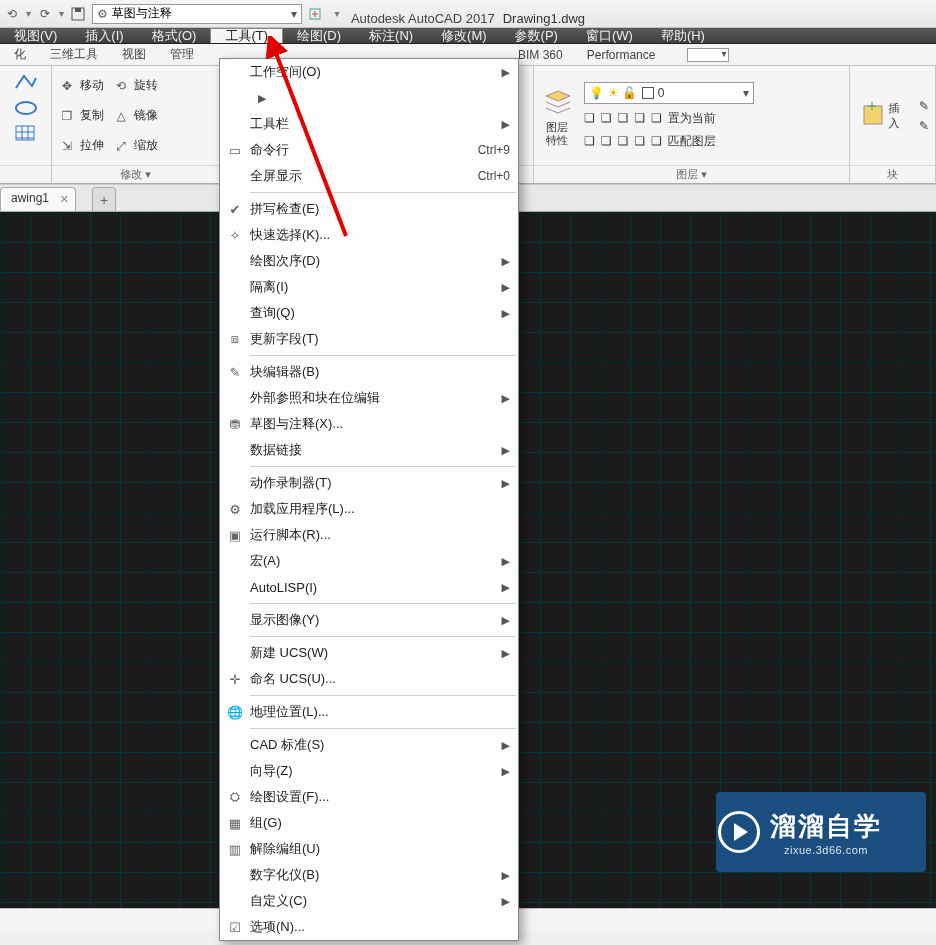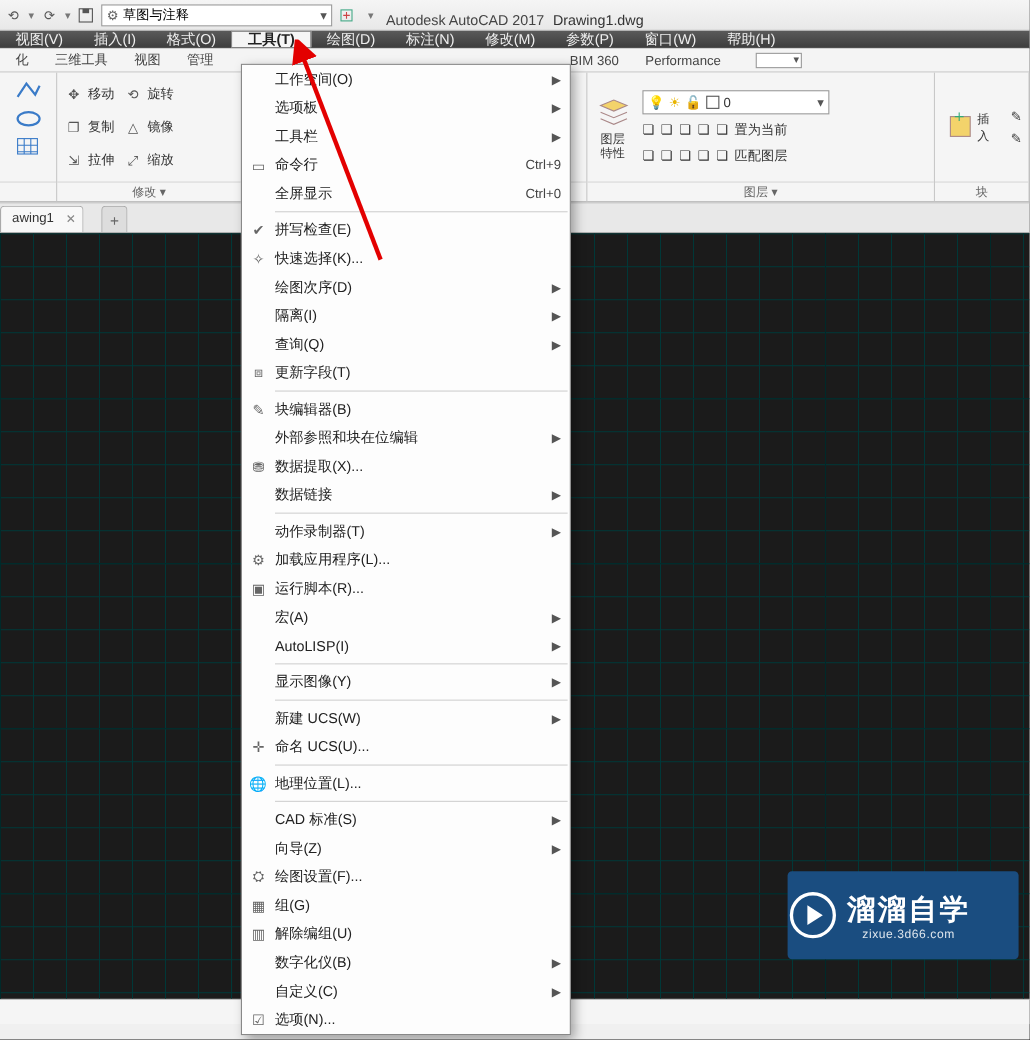--- a/index.html
+++ b/index.html
@@ -12,21 +12,21 @@
   .titlebar .combo .gear { margin-right:4px; color:#666; }
   .titlebar .combo .arrow { margin-left:auto; color:#555; }
   .titlebar .tail { display:flex; gap:4px; margin-left:4px; }
   .titlebar .tail .ic { width:18px; height:18px; border:1px solid transparent; display:flex; align-items:center; justify-content:center; }
   .titlebar .title-area { position:absolute; left:0; right:0; top:4px; height:28px; display:flex; align-items:center; justify-content:center; pointer-events:none; gap:8px; font-size:13px; color:#444; }
   .titlebar .title-area .app { font-weight:400; }
   .titlebar .title-area .doc { color:#333; }
 
   .menubar { height: 16px; background: linear-gradient(#5a5a5a,#3e3e3e); display:flex; align-items:stretch; font-size:13px; color:#eee; border-bottom:1px solid #222; }
   .menubar .mitem { padding:0 14px; display:flex; align-items:center; cursor:default; position:relative; }
-  .menubar .mitem.active { background:#f5f5f5; color:#222; border:1px solid #888; border-bottom:none;font-weight:bold; }
+  .menubar .mitem.active { background:#f5f5f5; color:#222; border:1px solid #888; border-bottom:none; }
 
   .ribbon-tabs { height: 22px; background:#f4f4f4; border-bottom:1px solid #c0c0c0; display:flex; align-items:center; font-size:12px; color:#444; padding-left:2px; gap:0; }
   .ribbon-tabs .rtab { padding: 2px 12px; }
 
   .ribbon { height: 118px; background:#f5f5f5; border-bottom:1px solid #aaa; display:flex; align-items:stretch; font-size:12px; color:#333; position:relative; }
   .ribbon .panel { border-right:1px solid #c8c8c8; display:flex; flex-direction:column; }
   .ribbon .panel .body { flex:1; display:flex; align-items:center; padding:4px 6px; gap:8px; }
   .ribbon .panel .lab { height:18px; border-top:1px solid #d8d8d8; text-align:center; font-size:11px; color:#666; padding-top:1px; }
   .tool-col { display:flex; flex-direction:column; gap:6px; }
   .tool-row { display:flex; align-items:center; gap:4px; height:24px; }
@@ -311,21 +311,20 @@
 </div>
 
 <div class="menu" id="tools-menu">
     <div class="row">
       <div class="iconcol"></div>
       <div class="txt">工作空间(O)</div>
       <div class="sub">▶</div>
     </div>
     <div class="row">
       <div class="iconcol"></div>
-      <div class="txt">选项板</div>
       <div class="sub">▶</div>
     </div>
     <div class="row">
       <div class="iconcol"></div>
       <div class="txt">工具栏</div>
       <div class="sub">▶</div>
     </div>
     <div class="row">
       <div class="iconcol">▭</div>
       <div class="txt">命令行</div>
@@ -369,21 +368,21 @@
       <div class="iconcol">✎</div>
       <div class="txt">块编辑器(B)</div>
     </div>
     <div class="row">
       <div class="iconcol"></div>
       <div class="txt">外部参照和块在位编辑</div>
       <div class="sub">▶</div>
     </div>
     <div class="row">
       <div class="iconcol">⛃</div>
-      <div class="txt">数据提取(X)...</div>
+      <div class="txt">草图与注释(X)...</div>
     </div>
     <div class="row">
       <div class="iconcol"></div>
       <div class="txt">数据链接</div>
       <div class="sub">▶</div>
     </div>
     <div class="sep"></div>
     <div class="row">
       <div class="iconcol"></div>
       <div class="txt">动作录制器(T)</div>

